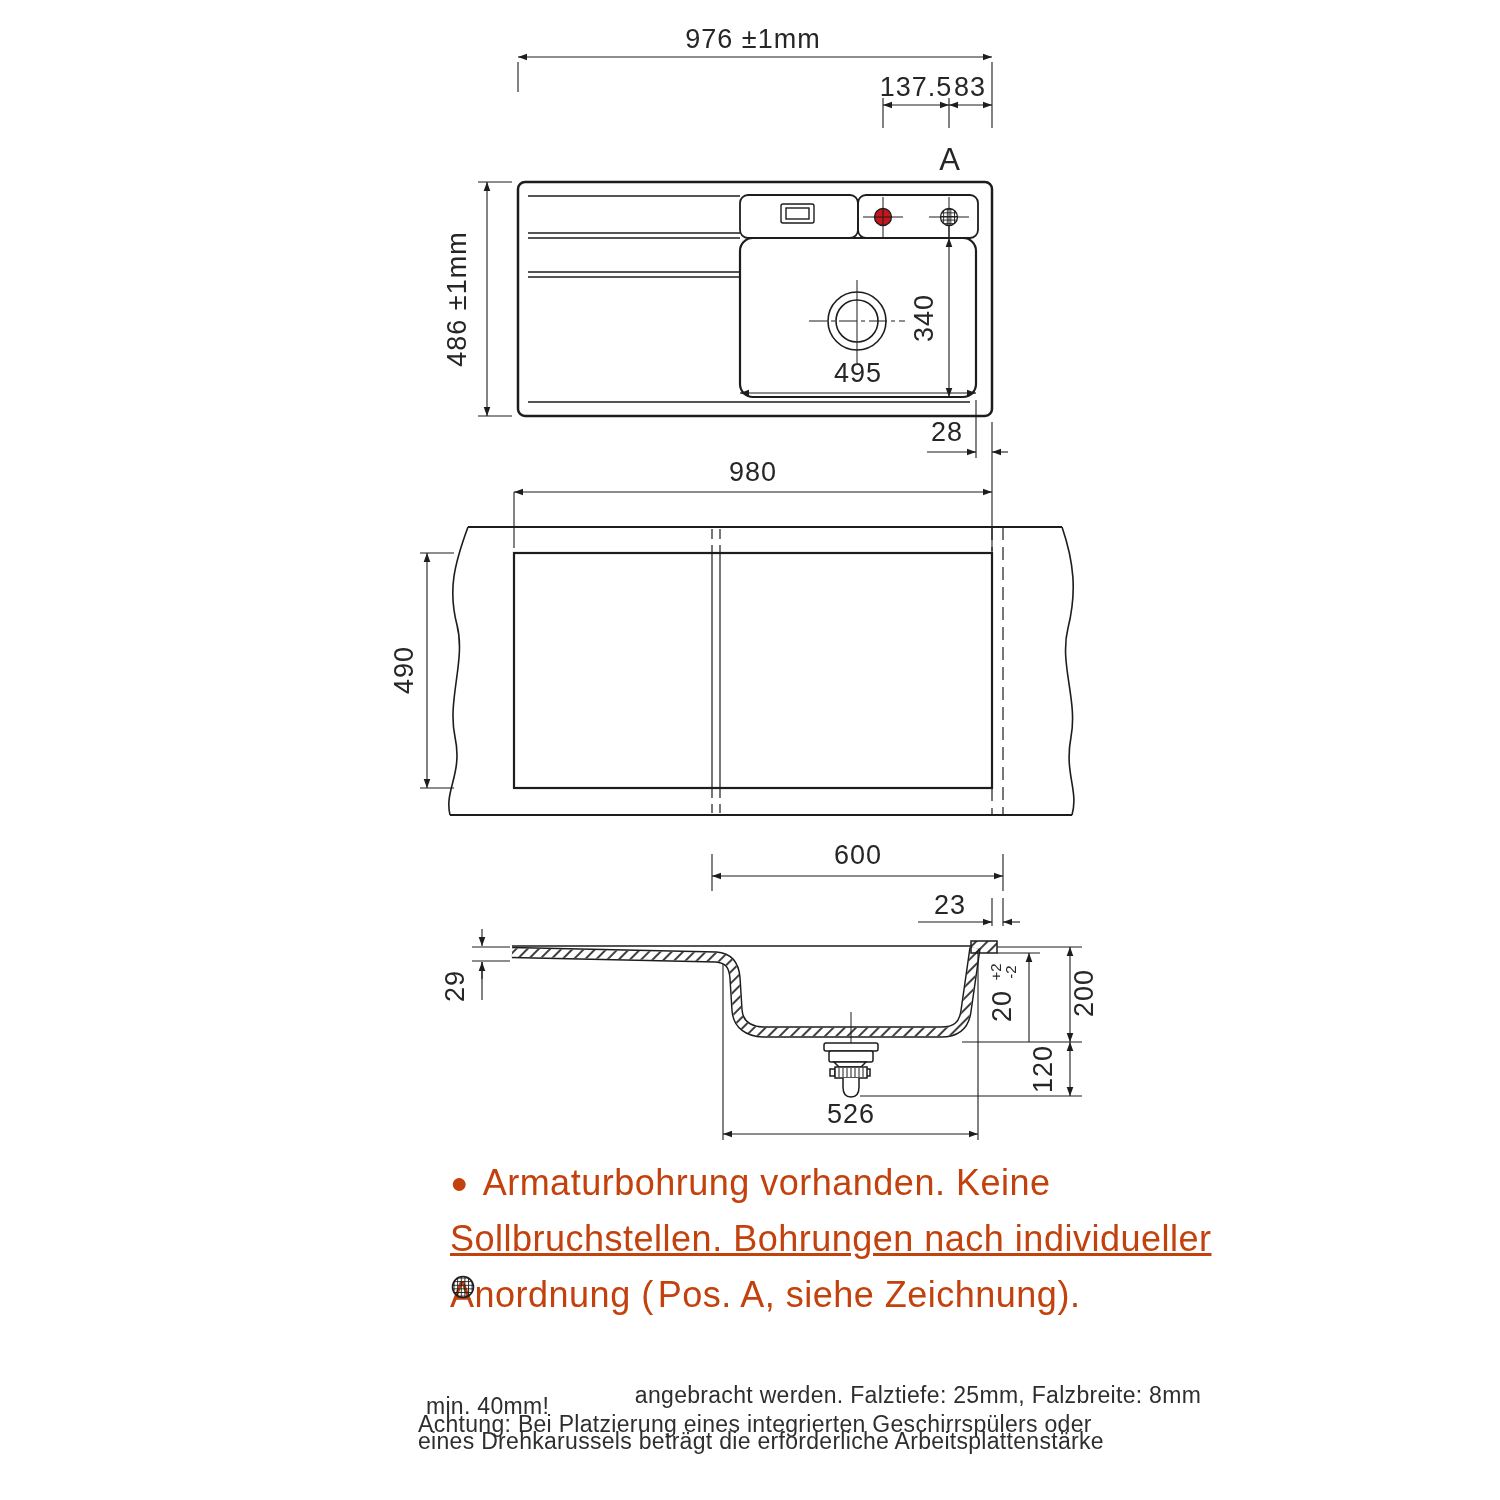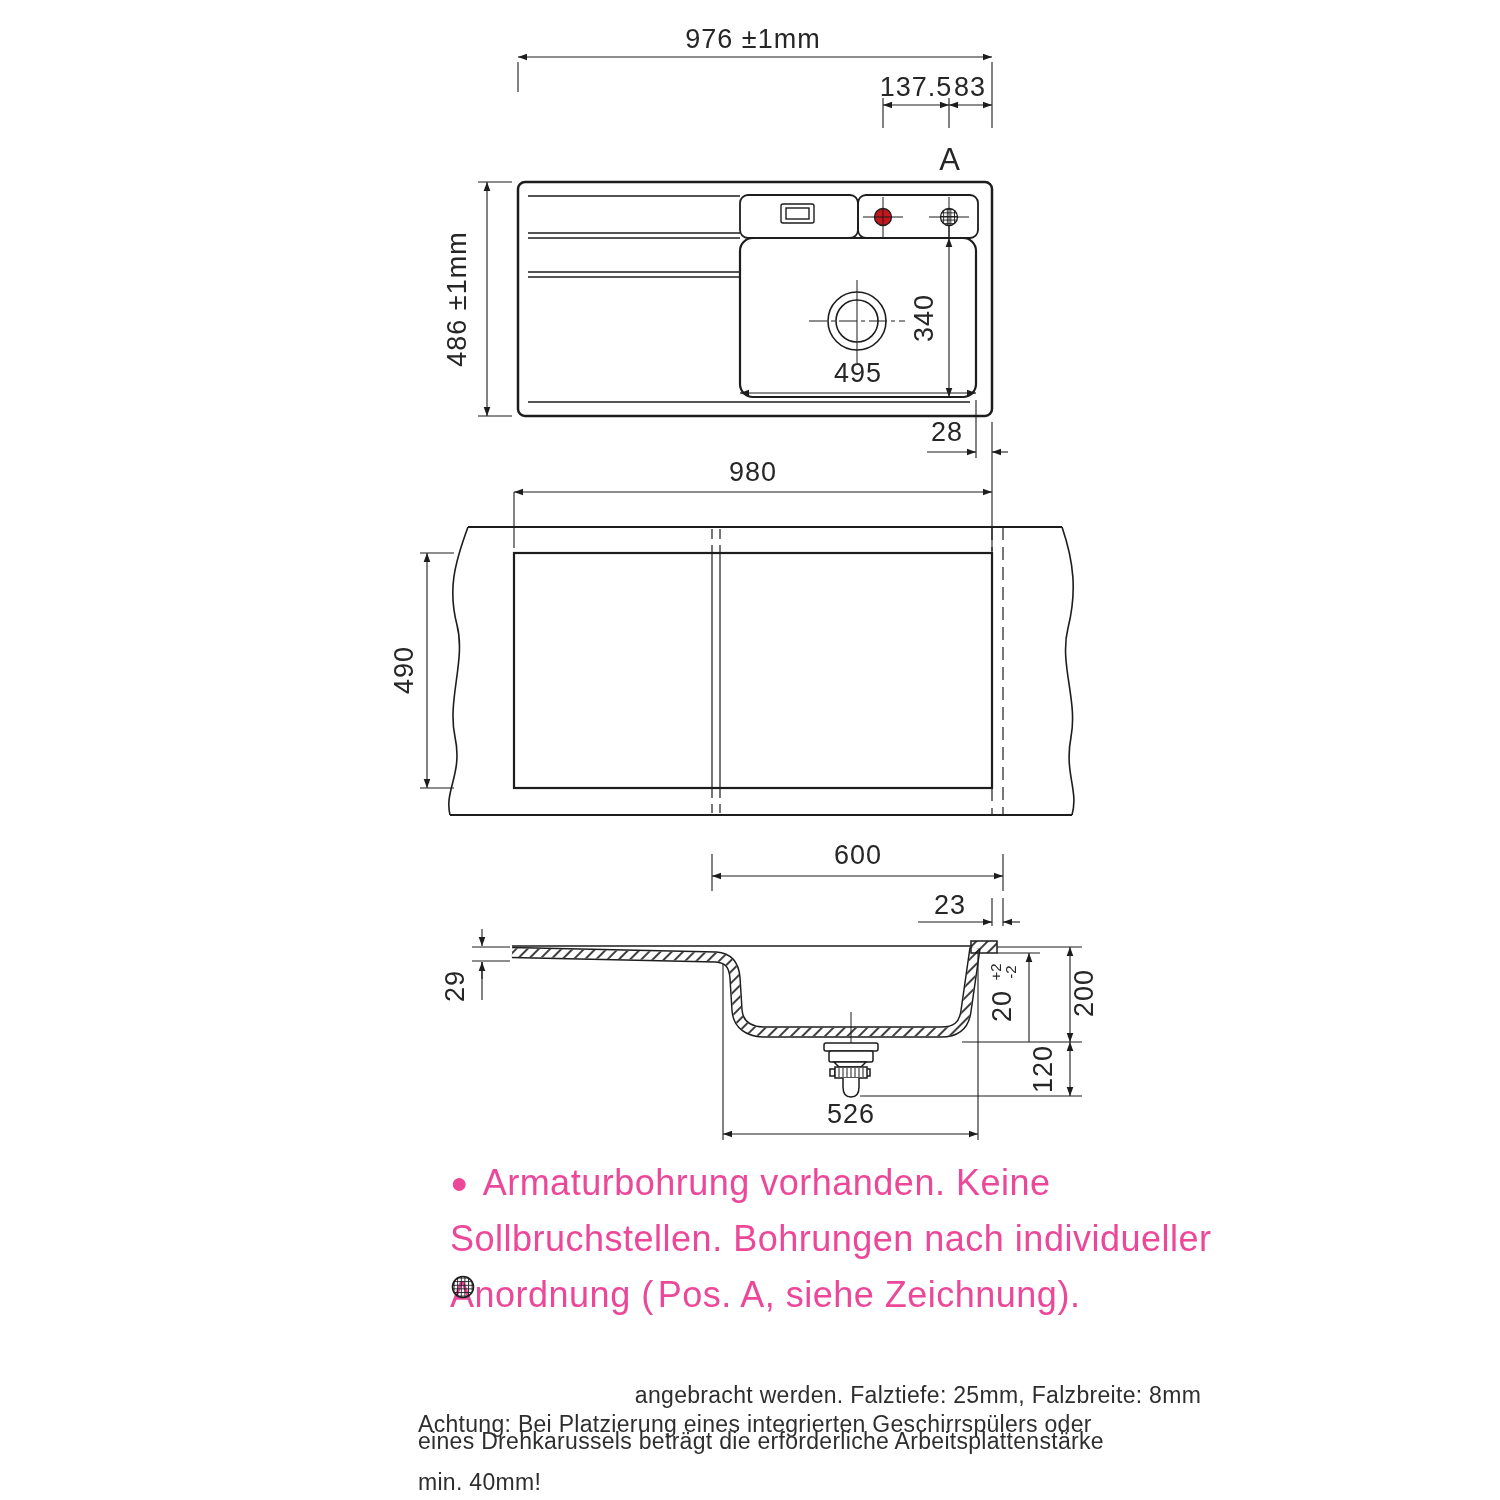--- a/index.html
+++ b/index.html
@@ -4,21 +4,21 @@
 <style>
   html,body{margin:0;padding:0;background:#ffffff;}
   #stage{position:relative;width:1248px;height:1500px;background:#ffffff;overflow:hidden;
          font-family:"Liberation Sans", sans-serif;color:#2b2b2b;}
   svg{position:absolute;left:0;top:0;}
   svg text{font-family:"Liberation Sans", sans-serif;fill:#262626;font-weight:400;letter-spacing:1px;}
   .dimtxt{font-size:27px;}
   .postxt{font-size:31px;}
   .toltxt{font-size:15px;letter-spacing:0px;}
   .note-big{position:absolute;left:450px;width:980px;font-size:36px;font-weight:300;
-            color:#ec4899;letter-spacing:0.5px;white-space:nowrap;}
+            color:#c2410c;letter-spacing:0.5px;white-space:nowrap;}
   .note-small{position:absolute;left:418px;width:1000px;font-size:23px;font-weight:300;
             color:#2e2e2e;letter-spacing:0.3px;white-space:nowrap;}
   .bullet{display:inline-block;font-size:30px;vertical-align:2px;margin-right:14px;}
   .pos-icon{display:inline-block;vertical-align:-3px;margin:0 2px;}
 </style>
 </head>
 <body>
 
 <div id="stage">
 
@@ -213,27 +213,27 @@
     <text class="toltxt" transform="rotate(-90 1016 972)" x="1016" y="972" text-anchor="middle">-2</text>
     <text class="dimtxt" transform="rotate(-90 1093 993)" x="1093" y="993" text-anchor="middle">200</text>
     <text class="dimtxt" transform="rotate(-90 1052 1069)" x="1052" y="1069" text-anchor="middle">120</text>
     <text class="dimtxt" x="851" y="1123" text-anchor="middle">526</text>
   </g>
 </svg>
 
   <div class="note-big" style="top:1162px;">
     <span class="bullet">●</span><span>Armaturbohrung vorhanden. Keine</span>
   </div>
-  <div class="note-big" style="top:1218px;">
+  <div class="note-big" style="top:1218px;text-decoration:underline;">
     <span>Sollbruchstellen. Bohrungen nach individueller</span>
   </div>
   <div class="note-big" style="top:1274px;">
     <span>Anordnung (</span><span class="pos-icon"><svg width="26" height="26" viewBox="0 0 26 26">
           <circle cx="13" cy="13" r="10.5" fill="url(#gridpat)" stroke="#1d1d1d" stroke-width="1.6"></circle>
         </svg></span><span>Pos. A, siehe Zeichnung).</span>
   </div>
 
   <div class="note-small" style="top:1382px;text-align:center;"><span>angebracht werden. Falztiefe: 25mm, Falzbreite: 8mm</span></div>
   <div class="note-small" style="top:1411px;"><span>Achtung: Bei Platzierung eines integrierten Geschirrspülers oder</span></div>
   <div class="note-small" style="top:1428px;"><span>eines Drehkarussels beträgt die erforderliche Arbeitsplattenstärke</span></div>
-  <div class="note-small" style="top:1469px;"><span>min. 40mm!</span></div>
+  <div class="note-small" style="top:1393px;margin-left:8px;"><span>min. 40mm!</span></div>
 
 </div>
 
 </body></html>

